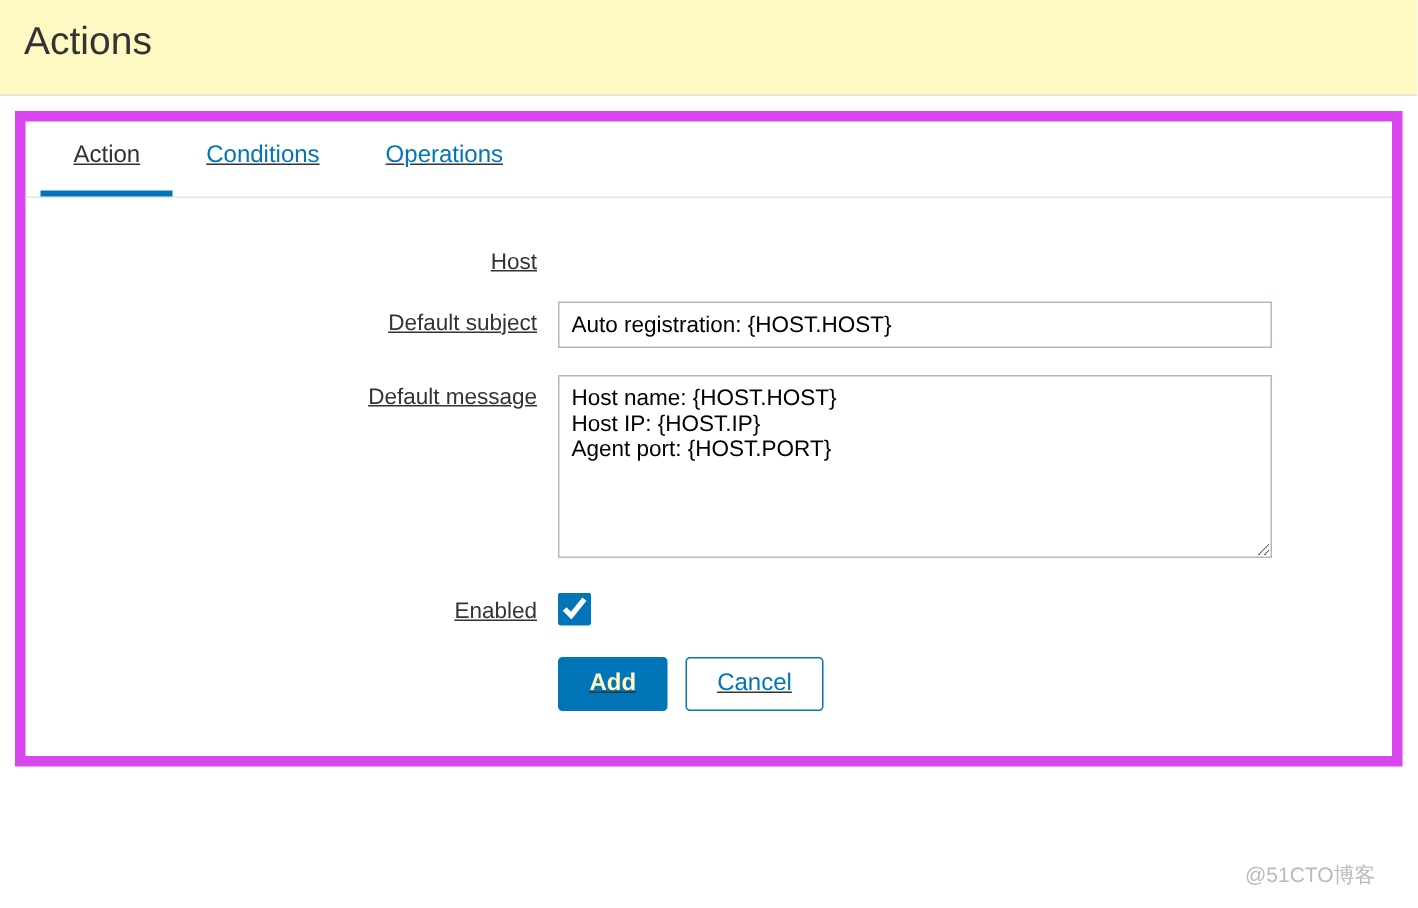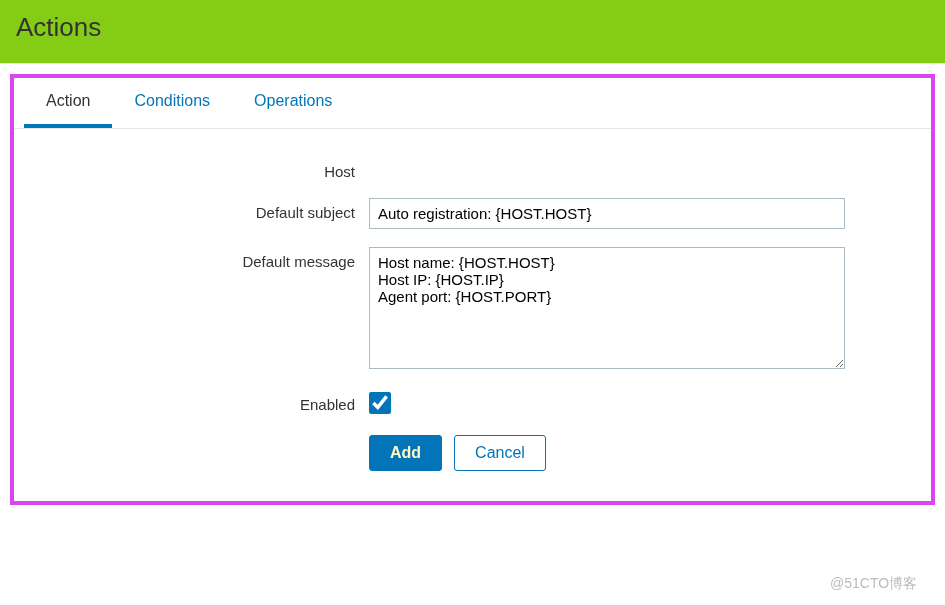--- a/index.html
+++ b/index.html
@@ -9,33 +9,34 @@
     }
     body {
       font-family: Arial, Helvetica, sans-serif;
       font-size: 14px;
       color: #333;
       background: #fff;
       width: 945px;
       height: 605px;
     }
     .header {
-      background: #84cc16;
+      background: #fef9c3;
       padding: 12px 16px 20px 16px;
       border-bottom: 1px solid #dfe4e7;
     }
     .page-title {
       font-size: 26px;
       font-weight: 400;
       color: #333;
     }
     .content-wrapper {
       background: #fff;
       margin: 10px 10px 0 10px;
-      border: 4px solid #d946ef;
+      border: 7px solid #d946ef;
+      text-decoration: underline;
     }
     .tabs {
       display: flex;
       border-bottom: 1px solid #e6e6e6;
       padding: 0 10px;
     }
     .tab {
       padding: 14px 22px;
       color: #0275b8;
       cursor: pointer;

